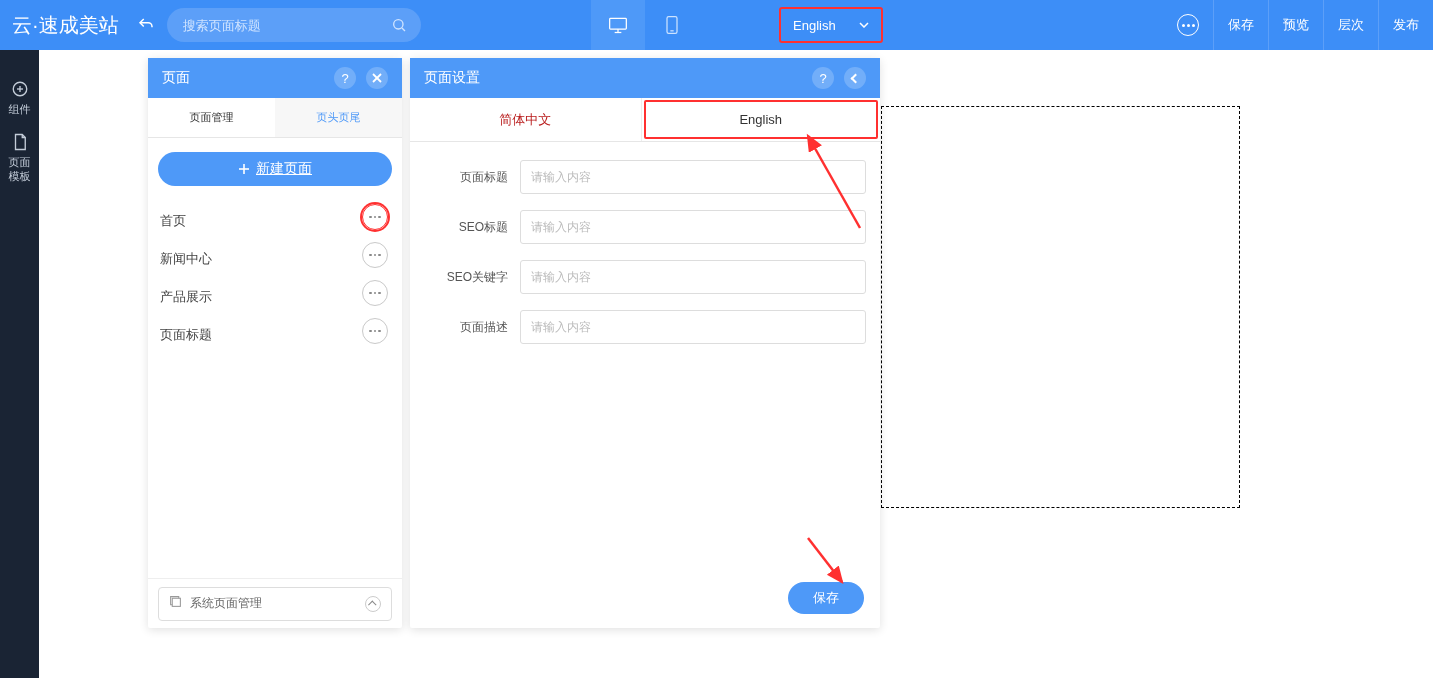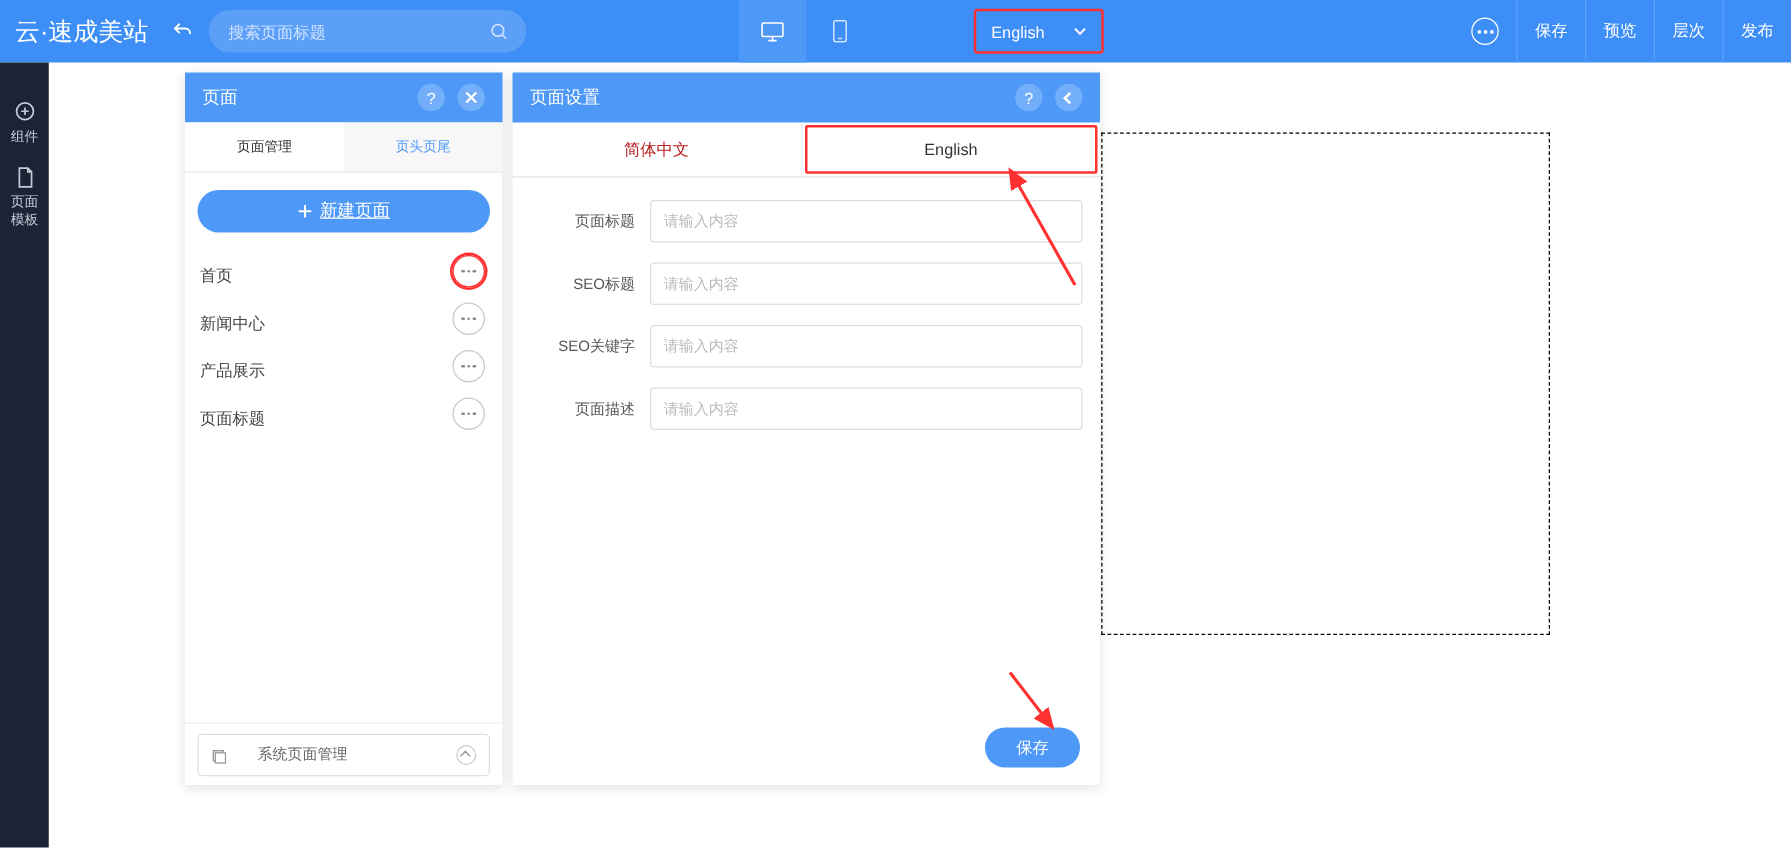--- a/index.html
+++ b/index.html
@@ -47,21 +47,21 @@
 .pages-tab.alt { color: #4e99f8; }
 .pages-body { flex: 1; padding: 14px 10px 10px; overflow: hidden; }
 .new-page-btn { width: 100%; height: 34px; border-radius: 17px; background: #4e99f8; color: #fff; display: flex; align-items: center; justify-content: center; gap: 6px; font-size: 14px; cursor: pointer; margin-bottom: 6px; text-decoration: underline; }
 .page-list { display: flex; flex-direction: column; }
 .page-item { height: 38px; display: flex; align-items: flex-end; justify-content: space-between; font-size: 13px; color: #444; padding: 0 4px 0 2px; cursor: pointer; }
 .dots-icon { width: 26px; height: 26px; border-radius: 50%; border: 1px solid #c9c9c9; display: flex; align-items: center; justify-content: center; gap: 2px; }
 .dots-icon.hl { border-color: #ff3030; box-shadow: 0 0 0 2px #ff3030; }
 .dots-icon i { width: 2.5px; height: 2.5px; background: #888; border-radius: 50%; display: block; }
 .panel-footer { height: 50px; border-top: 1px solid #eee; padding: 0 10px; display: flex; align-items: center; }
 .sys-page-btn { flex: 1; height: 34px; border: 1px solid #ddd; border-radius: 4px; display: flex; align-items: center; justify-content: space-between; padding: 0 10px; font-size: 12px; color: #666; cursor: pointer; }
-.sys-page-left { display: flex; align-items: flex-end; gap: 24px; }
+.sys-page-left { display: flex; align-items: flex-start; gap: 8px; }
 .chev-up { width: 16px; height: 16px; border: 1px solid #ccc; border-radius: 50%; display: flex; align-items: center; justify-content: center; }
 .chev-up::after { content: ""; width: 5px; height: 5px; border-left: 1px solid #888; border-top: 1px solid #888; transform: rotate(45deg) translateY(1px); }
 
 
 .settings-panel { width: 470px; height: 570px; }
 .settings-tabs { height: 44px; display: flex; border-bottom: 1px solid #e6e6e6; }
 .settings-tab { flex: 1; display: flex; align-items: center; justify-content: center; font-size: 13px; cursor: pointer; color: #b91c1c; border-right: 1px solid #eee; }
 .settings-tab:last-child { border-right: none; }
 .settings-tab.english { color: #333; border: 2px solid #ff3030; margin: 2px; border-radius: 2px; }
 .form-body { flex: 1; padding: 18px 14px; }

